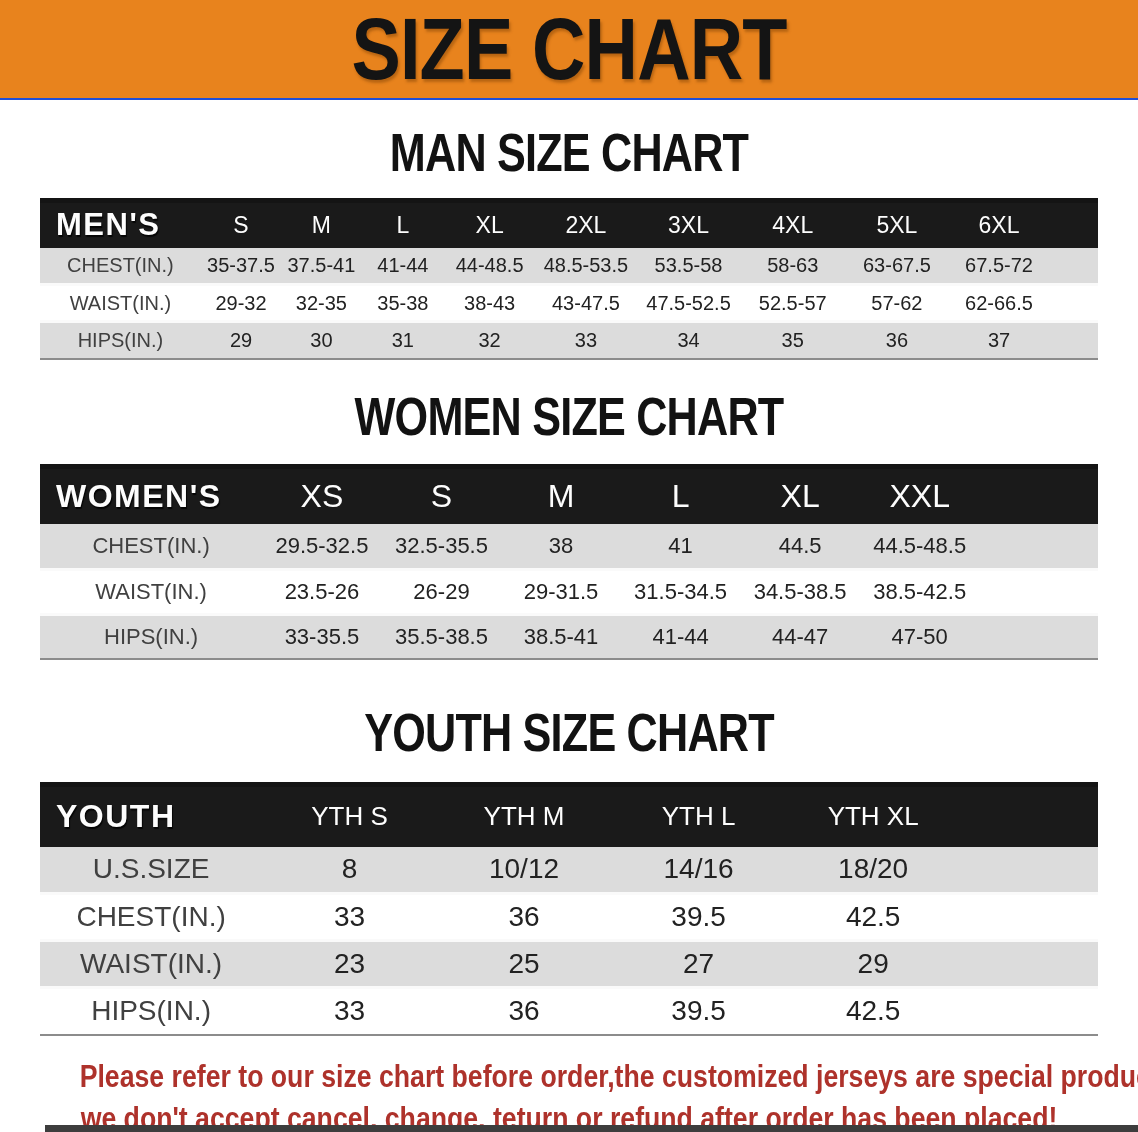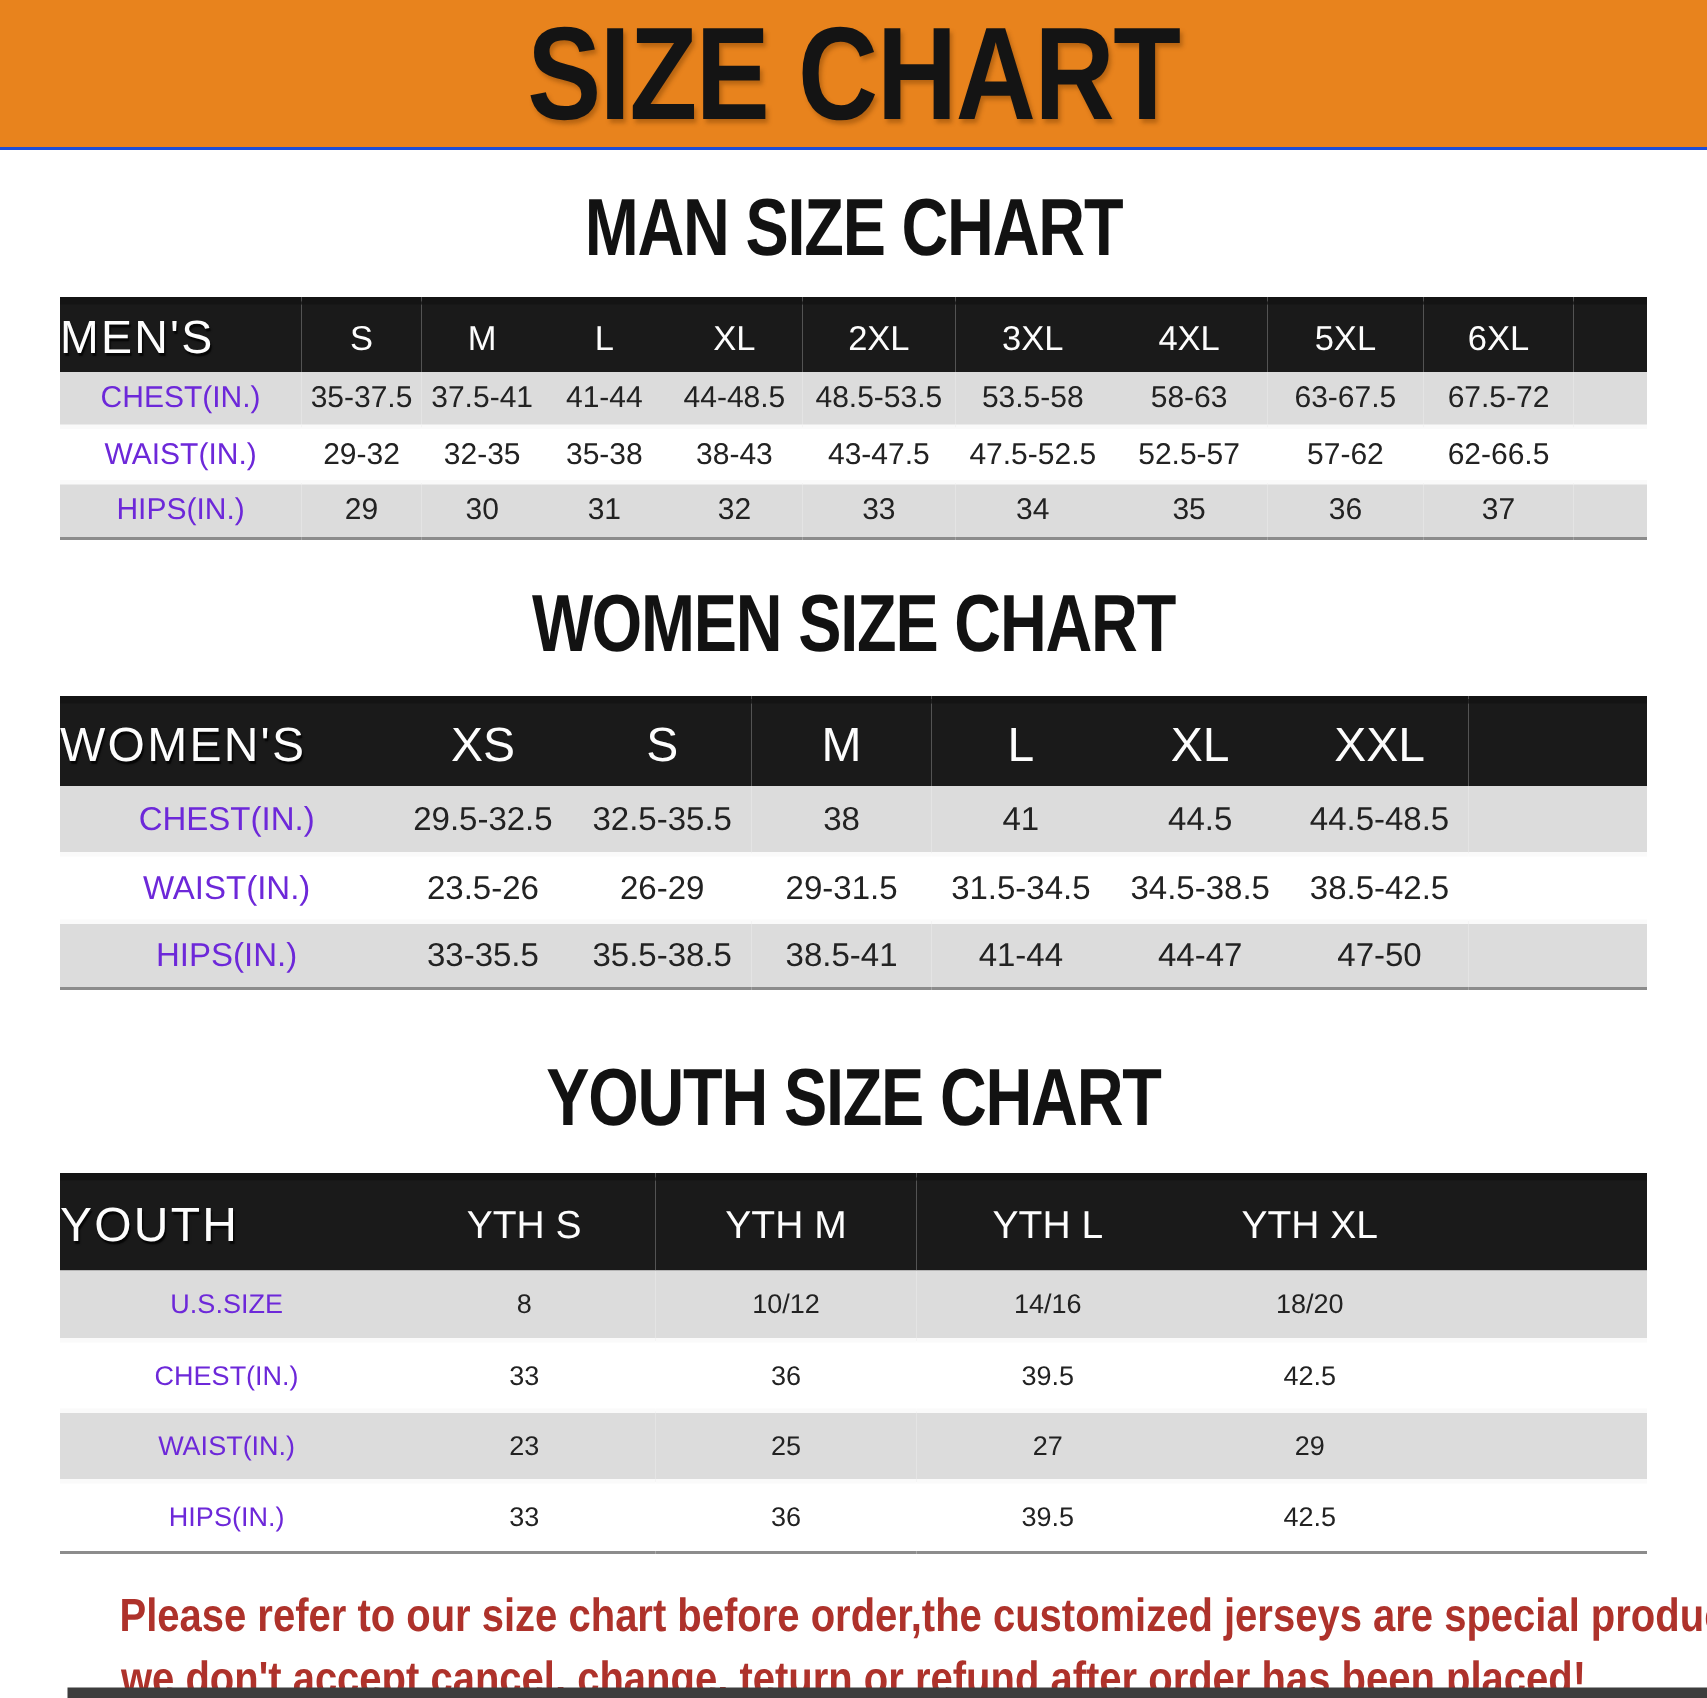--- a/index.html
+++ b/index.html
@@ -44,41 +44,41 @@
     border-collapse:collapse; table-layout:fixed;
     border-top:5px solid #141414;
     border-bottom:2px solid #8c8c8c;
   }
   .size-table thead th {
     background:#1a1a1a; color:#fdfdfd;
     font-weight:normal; text-align:center;
     border-top:2px solid #f2f2f2;
   }
   .size-table th.corner {
-    text-align:left; 
-    font-weight:normal; letter-spacing:1.5px;
+    text-align:left; padding-left:16px;
+    font-weight:bold; letter-spacing:1.5px;
     text-shadow:1px 2px 1px rgba(0,0,0,0.8);
   }
   .size-table tbody tr:nth-child(odd) { background:#DCDCDC; }
   .size-table tbody tr:nth-child(even){ background:#ffffff; }
   .size-table tbody tr + tr { border-top:3px solid #fafafa; }
-  .size-table tbody th { font-weight:normal; text-align:center; color:#6d28d9; }
+  .size-table tbody th { font-weight:normal; text-align:center; color:#404040; }
   .size-table tbody td { text-align:center; color:#222222; }
 
   .men-table thead th   { height:47px; font-size:23px; }
   .men-table th.corner  { font-size:31px; }
   .men-table tbody tr   { height:37px; font-size:20px; }
 
   .women-table thead th  { height:58px; font-size:32px; }
   .women-table th.corner { font-size:32px; }
   .women-table tbody tr  { height:45px; font-size:22px; }
 
   .youth-table thead th  { height:62px; font-size:26px; }
   .youth-table th.corner { font-size:32px; }
-  .youth-table tbody tr  { height:47px; font-size:18px;padding-left:42px; }
+  .youth-table tbody tr  { height:47px; font-size:28px;padding-left:42px; }
 
   
   .footer-note {
     margin-top:20px; text-align:center;
     color:#AE322B; font-weight:bold;
     font-size:31px; line-height:42px;
   }
   .footer-note p { transform:scaleX(0.86); white-space:nowrap; }
 
   .bottom-strip {

